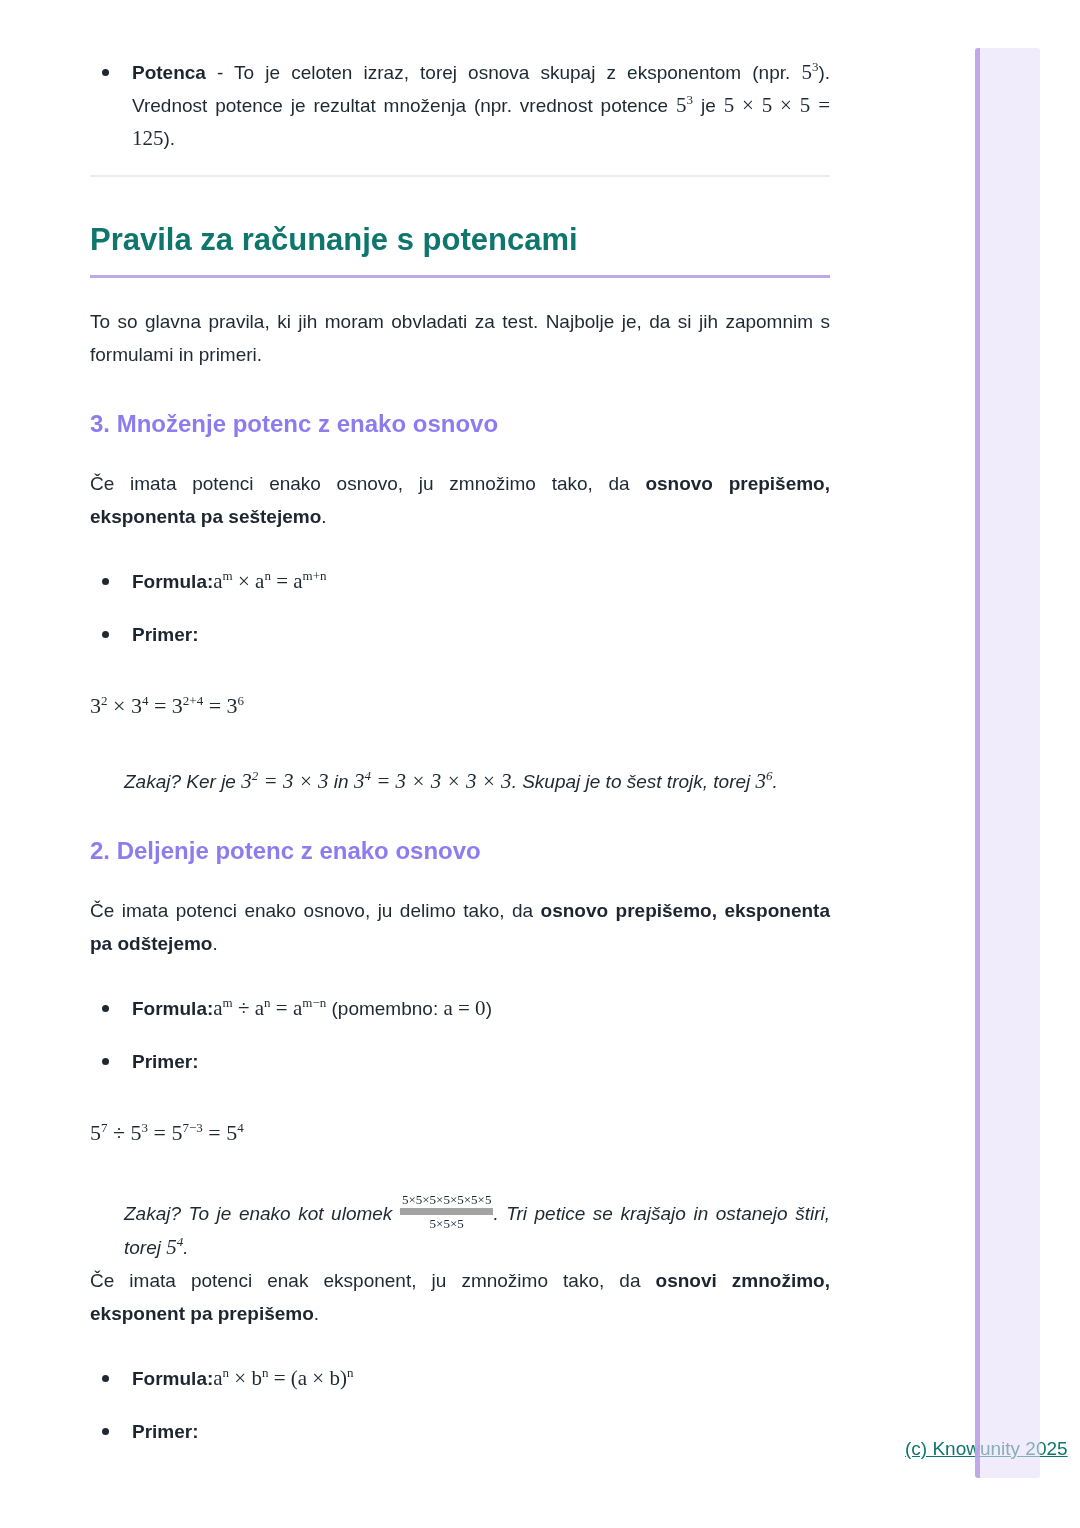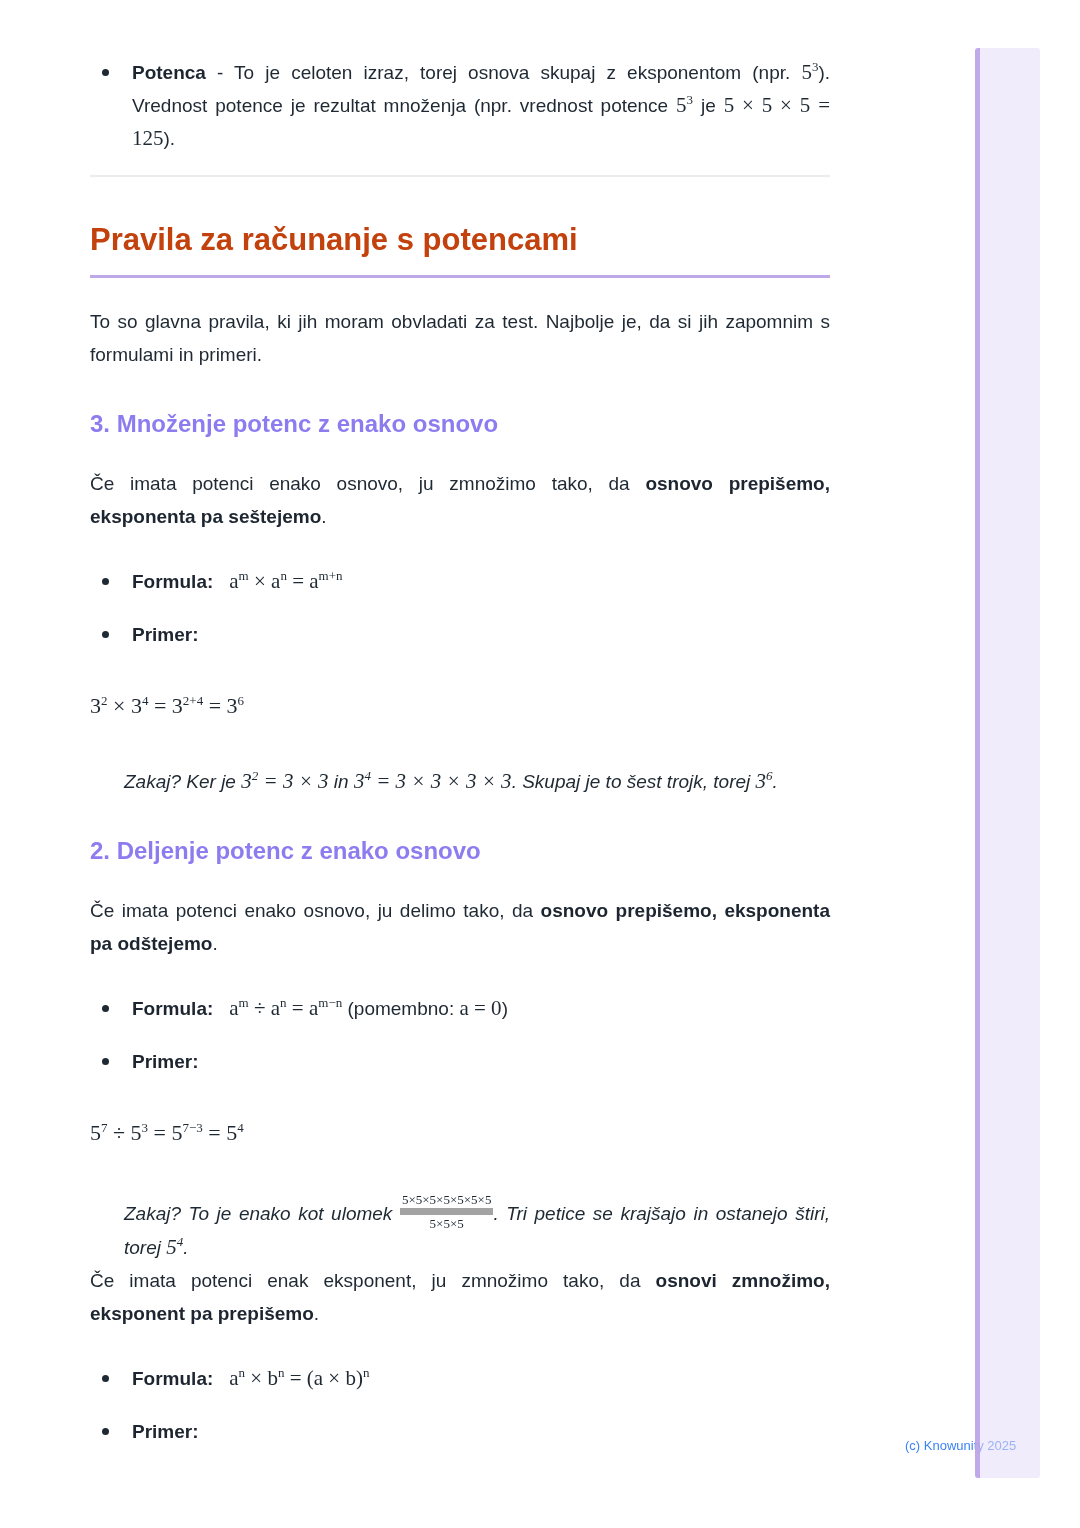--- a/index.html
+++ b/index.html
@@ -25,27 +25,27 @@
   strong { font-weight:700; color:#1c2530; }
 
   
   .bullet-item { display:flex; margin:0 0 20px 0;gap:8px; }
   .bullet-dot {
     width:7px; height:7px; border-radius:50%;
     background:#1f2933; flex:none;
     margin:13px 15px 0 12px;
   }
   .bullet-text { flex:1; }
-  .blabel { margin-right:16px; }
+  .blabel { margin-right:0; }
 
   
   .top-divider { height:2px; background:#ececec; margin:4px 0 0 0; }
   h1 {
     font-size:31px; font-weight:700;
-    color:#c2410c;
+    color:#0f766e;
     margin:44px 0 0 0; line-height:38px;
   }
   .h1-underline { height:3px; background:#bda9ea; margin:16px 0 27px 0; }
   h2 {
     font-size:24px; font-weight:700;
     color:#8d7cf0;
     margin:38px 0 28px 0; line-height:30px;
   }
   .lead-para { margin:0 0 32px 0; }
   .intro-para { margin:0 0 0 0; }
@@ -76,22 +76,23 @@
     font-style:normal;
     font-size:13px;
     line-height:15px;
   }
   .frac .num { display:block; border-bottom:7px solid #a3a3a3; padding:0 2px 1px 2px; }
   .frac .den { display:block; padding-top:1px; }
 
   
   .watermark {
     position:absolute; left:905px; top:1438px;
-    font-size:13px; color:#3b82f6; z-index:1;
+    font-size:19px; color:#0f766e; z-index:1;
     white-space:nowrap;
+    text-decoration:underline;
   }
   .scroll-strip {
     position:absolute; left:975px; top:48px;
     width:60px; height:1430px;
     background:rgba(230,221,248,0.55);
     border-left:5px solid rgba(182,157,230,0.85);
     border-radius:3px;
     z-index:2;
   }
 </style>

